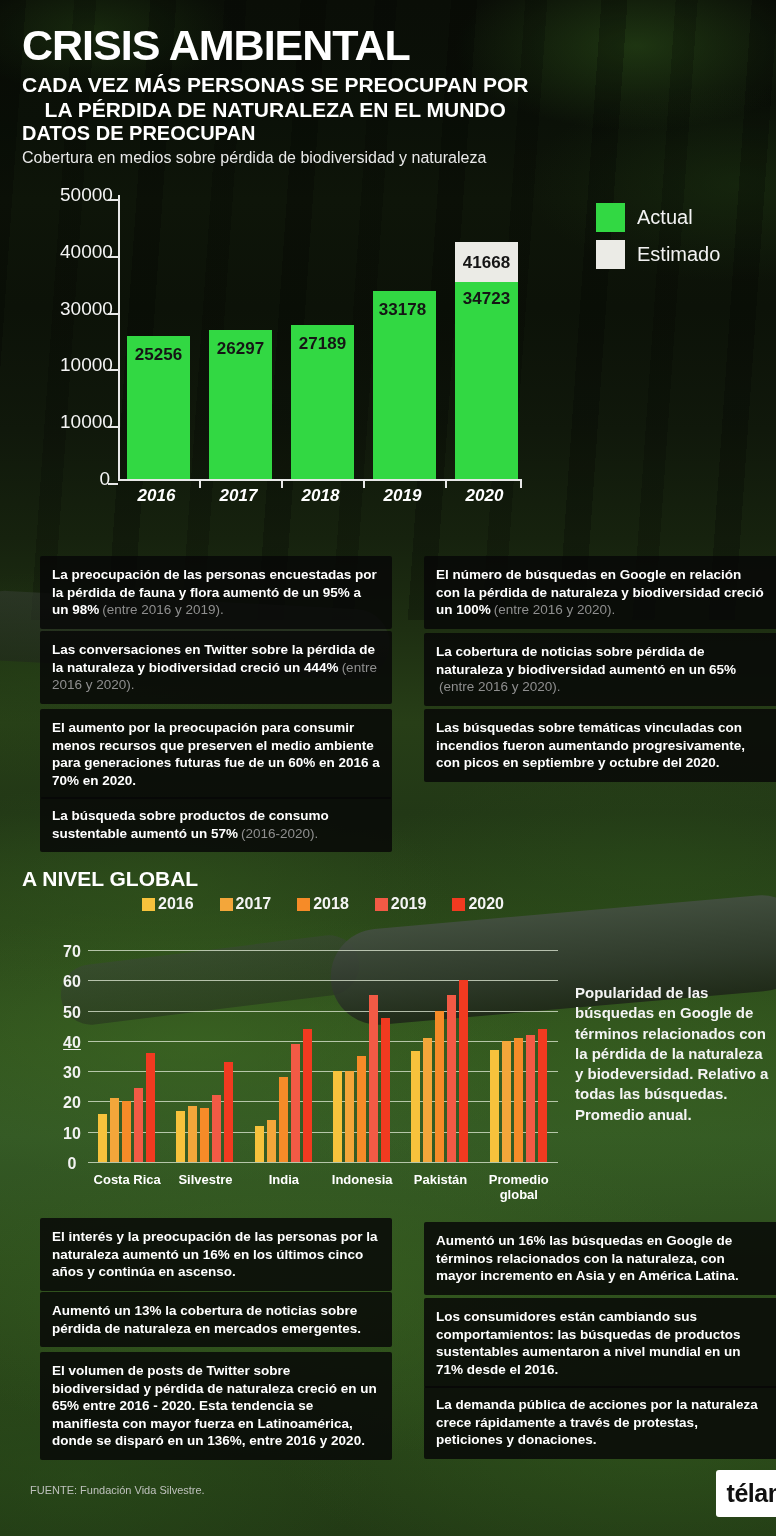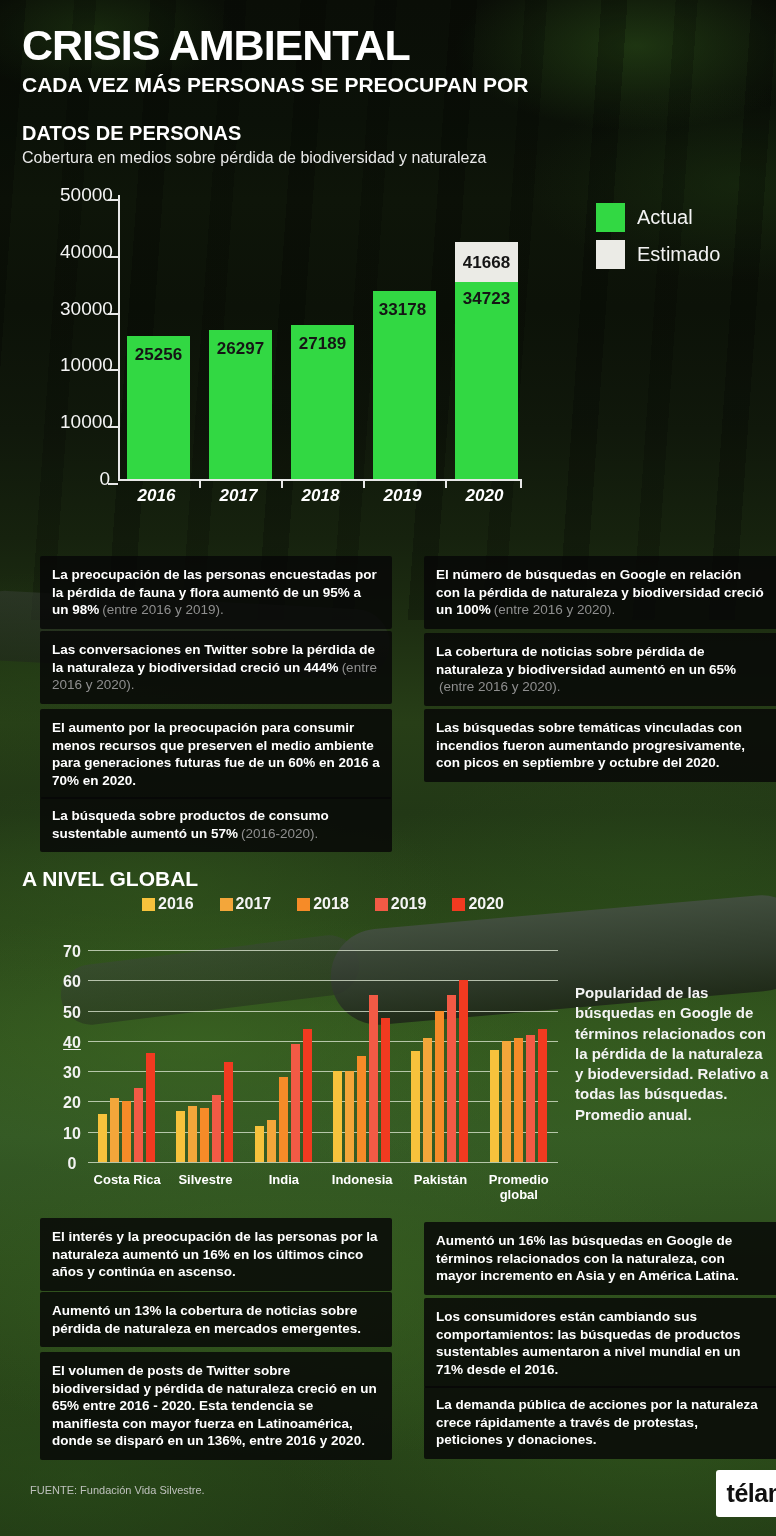--- a/index.html
+++ b/index.html
@@ -102,22 +102,23 @@
 <div id="stage">
   <div class="bg bg-foliage"></div>
   <div class="bg bg-trunks"></div>
   <div class="log log2"></div>
   <div class="log log3"></div>
   <div class="log log1"></div>
 
   <div class="hdr-title">CRISIS AMBIENTAL</div>
   <div class="hdr-sub">
     <div>CADA VEZ MÁS PERSONAS SE PREOCUPAN POR</div>
-  </div>
-  <div class="sec1-title">DATOS DE PERSONAS</div>
+    <div>LA PÉRDIDA DE NATURALEZA EN EL MUNDO</div>
+  </div>
+  <div class="sec1-title">DATOS DE PREOCUPAN</div>
   <div class="sec1-cap">Cobertura en medios sobre pérdida de biodiversidad y naturaleza</div>
 
   <div id="c1">
     <div id="c1-yaxis"></div>
     <div id="c1-plot">
         <div class="c1-xtick" style="left: 79px; bottom: -9px;"></div>
         <div class="c1-xtick" style="left: 161px; bottom: -9px;"></div>
         <div class="c1-xtick" style="left: 243px; bottom: -9px;"></div>
         <div class="c1-xtick" style="left: 325px; bottom: -9px;"></div>
         <div class="c1-xtick" style="left: 400px; bottom: -9px;"></div>

